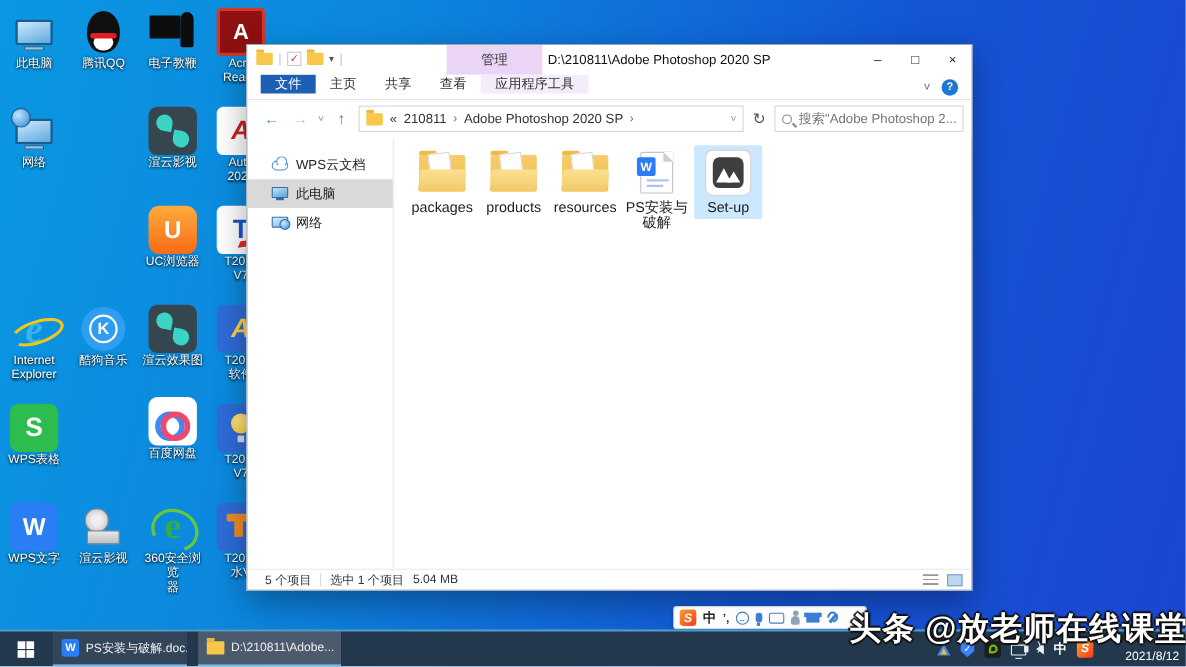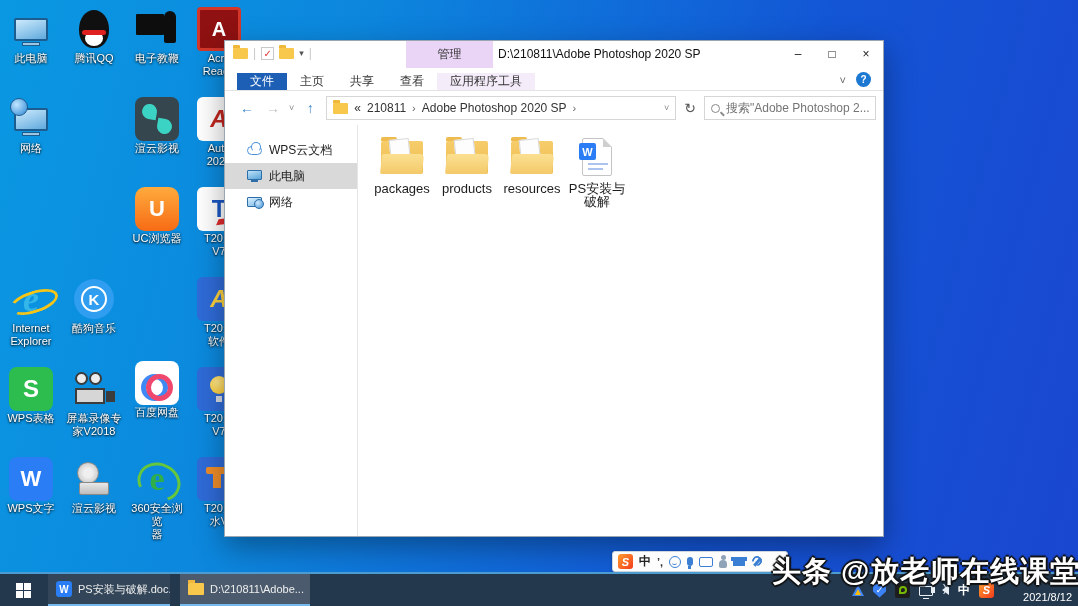--- a/index.html
+++ b/index.html
@@ -72,21 +72,21 @@
   .qat { position:absolute; left:8px; top:5px; display:flex; align-items:center; gap:5px; color:#777; }
   .sep { color:#c9c9c9; font-size:12px; }
   .mini-folder { width:15px; height:11px; background:#f7c84c; border-radius:1px; position:relative; }
   .mini-folder::before { content:""; position:absolute; top:-3px; left:0; width:7px; height:3px; background:#f0b83a; border-radius:1px 1px 0 0; }
   .qat-check { width:13px; height:13px; background:#fff; border:1px solid #c9c9c9; color:#d33; font-size:10px; line-height:11px; text-align:center; font-weight:bold; }
   .qat-chev { font-size:9px; color:#555; }
   .ctx-chip { position:absolute; left:181px; top:0; width:87px; height:27px; background:#ead5f6; color:#333; display:flex; align-items:center; justify-content:center; font-size:12px; }
   .win-title { position:absolute; left:273px; top:6px; font-size:12px; color:#111; white-space:nowrap; }
   .caption { position:absolute; right:0; top:0; display:flex; }
   .cap-btn { width:34px; height:26px; display:flex; align-items:center; justify-content:center; color:#222; font-size:12px; cursor:pointer; }
-  .tabrow { position:relative; height:23px; flex:0 0 23px; border-bottom:1px solid #e4e4e4; display:flex; align-items:flex-end; padding-left:12px; background:#fff; }
+  .tabrow { position:relative; height:23px; flex:0 0 23px; border-bottom:1px solid #e4e4e4; display:flex; align-items:flex-start; padding-left:12px; background:#fff; }
   .tab { padding:0 13px; display:flex; align-items:center; font-size:12px; color:#333; cursor:pointer; }
   .tab-file { background:#1d5fb5; color:#fff; }
   .tab-apptools { background:#f5ecfa; }
   .ribbon-right { position:absolute; right:12px; top:0; height:23px; display:flex; align-items:center; gap:10px; }
   .collapse-chev { color:#666; font-size:11px; cursor:pointer; }
   .help-btn { width:15px; height:15px; border-radius:50%; background:#1d78d1; color:#fff; font-size:10px; font-weight:bold; display:flex; align-items:center; justify-content:center; cursor:pointer; }
   .addrrow { position:relative; height:34px; flex:0 0 34px; display:flex; align-items:center; padding-left:12px; gap:6px; background:#fff; }
   .nav-arrow { width:20px; text-align:center; font-size:14px; color:#3e86c8; cursor:pointer; }
   .nav-arrow.disabled { color:#c0c0c0; }
   .nav-chev { font-size:9px; color:#888; cursor:pointer; }
@@ -267,43 +267,42 @@
     <div class="di-label">Explorer</div>
   </div>
   <div class="dicon" style="left:63px;top:276px">
     <div class="di-art">
         <div class="art-kugou">
           <span>K</span>
         </div>
       </div>
     <div class="di-label">酷狗音乐</div>
   </div>
+  <div class="dicon" style="left:126px;top:276px">
+    <div class="di-art">
+        <div class="art-tile art-xy">
+          <i class="f1"></i>
+          <i class="f2"></i>
+        </div>
+      </div>
+    <div class="di-label">渲云效果图</div>
+  </div>
   <div class="dicon" style="left:188px;top:276px">
     <div class="di-art">
         <div class="art-tile art-t20a">A</div>
       </div>
     <div class="di-label">T20天</div>
     <div class="di-label">软件</div>
   </div>
 
   <div class="dicon" style="left:0px;top:366px">
     <div class="di-art">
         <div class="art-tile art-wpss">S</div>
       </div>
     <div class="di-label">WPS表格</div>
-  </div>
-  <div class="dicon" style="left:63px;top:366px">
-    <div class="di-art art-rec">
-        <div class="r1"></div>
-        <div class="r2"></div>
-        <div class="cam"></div>
-        <div class="lens"></div>
-      </div>
-    <div class="di-label">屏幕录像专</div>
-    <div class="di-label">家V2018</div>
   </div>
   <div class="dicon" style="left:126px;top:360px">
     <div class="di-art">
         <div class="art-tile art-baidu"></div>
       </div>
     <div class="di-label">百度网盘</div>
   </div>
   <div class="dicon" style="left:188px;top:366px">
     <div class="di-art">
         <div class="art-tile art-t20c"></div>
@@ -442,23 +441,44 @@
         <div class="ftile">
           <div class="f-art">
               <div class="doc-icon">
                 <span class="wbadge">W</span>
                 <span class="l1"></span>
                 <span class="l2"></span>
               </div>
             </div>
           <div class="f-label">PS安装与破解</div>
         </div>
-      </div>
-    </div>
-
+        <div class="ftile sel">
+          <div class="f-art">
+              <div class="setup-icon">
+                <div class="dark">
+                  <span class="m1"></span>
+                  <span class="m2"></span>
+                </div>
+              </div>
+            </div>
+          <div class="f-label">Set-up</div>
+        </div>
+      </div>
+    </div>
+
+    <div class="statusbar">
+      <span>5 个项目</span>
+      <span class="st-sep"></span>
+      <span>选中 1 个项目</span>
+      <span>5.04 MB</span>
+      <div class="st-right">
+        <span class="view-ic1"></span>
+        <span class="view-ic2"></span>
+      </div>
+    </div>
   </div>
 
   <div id="imebar">
     <span class="sogou-s">S</span>
     <span class="ime-mode">中</span>
     <span class="ime-punct">’,</span>
     <span class="ime-smile"></span>
     <span class="ime-mic"></span>
     <span class="ime-kb"></span>
     <span class="ime-person"></span>

